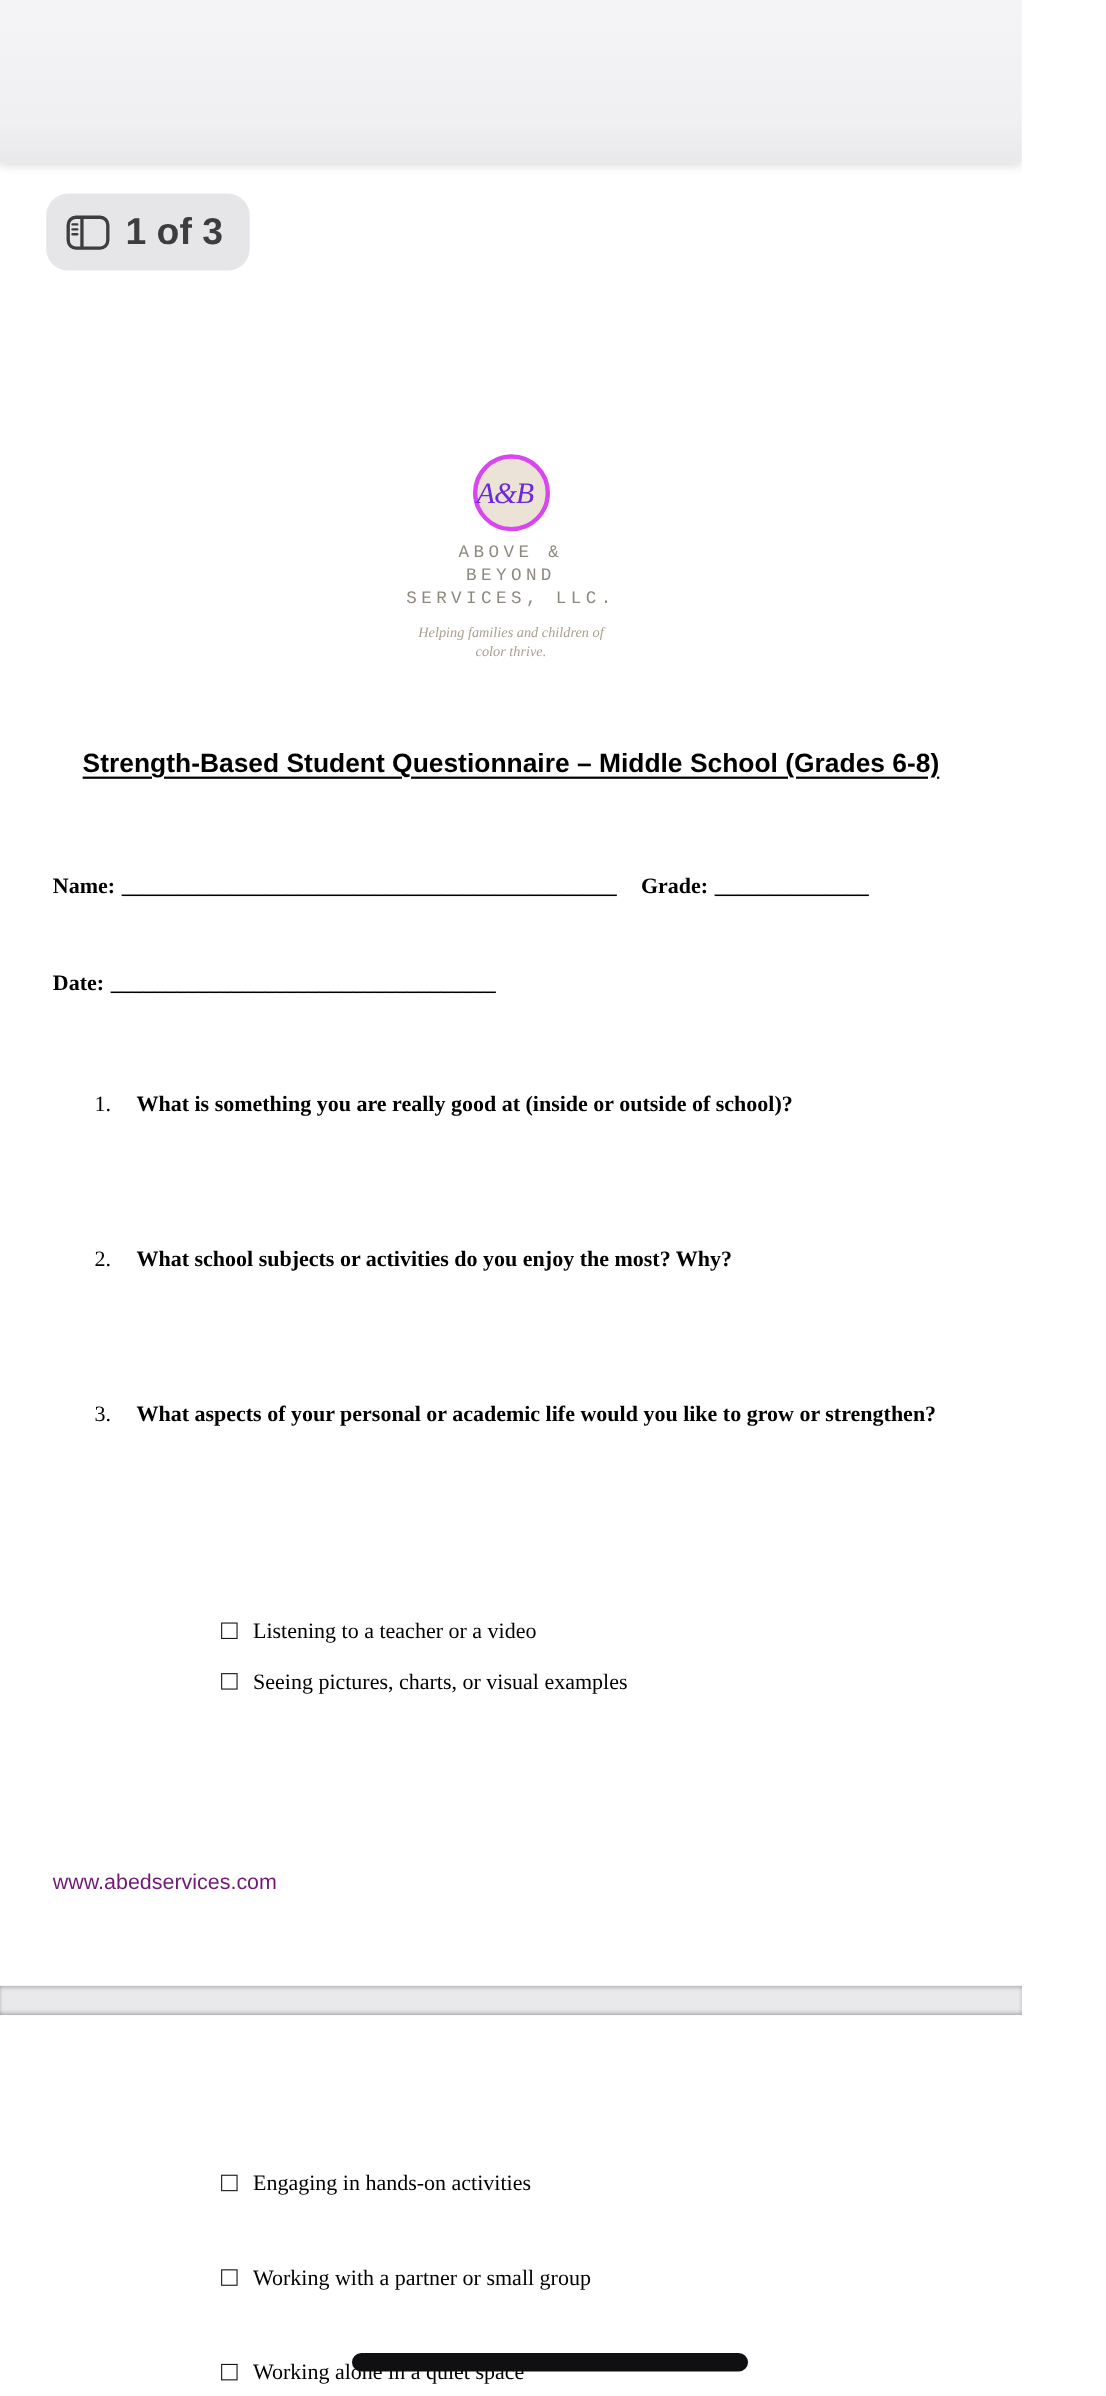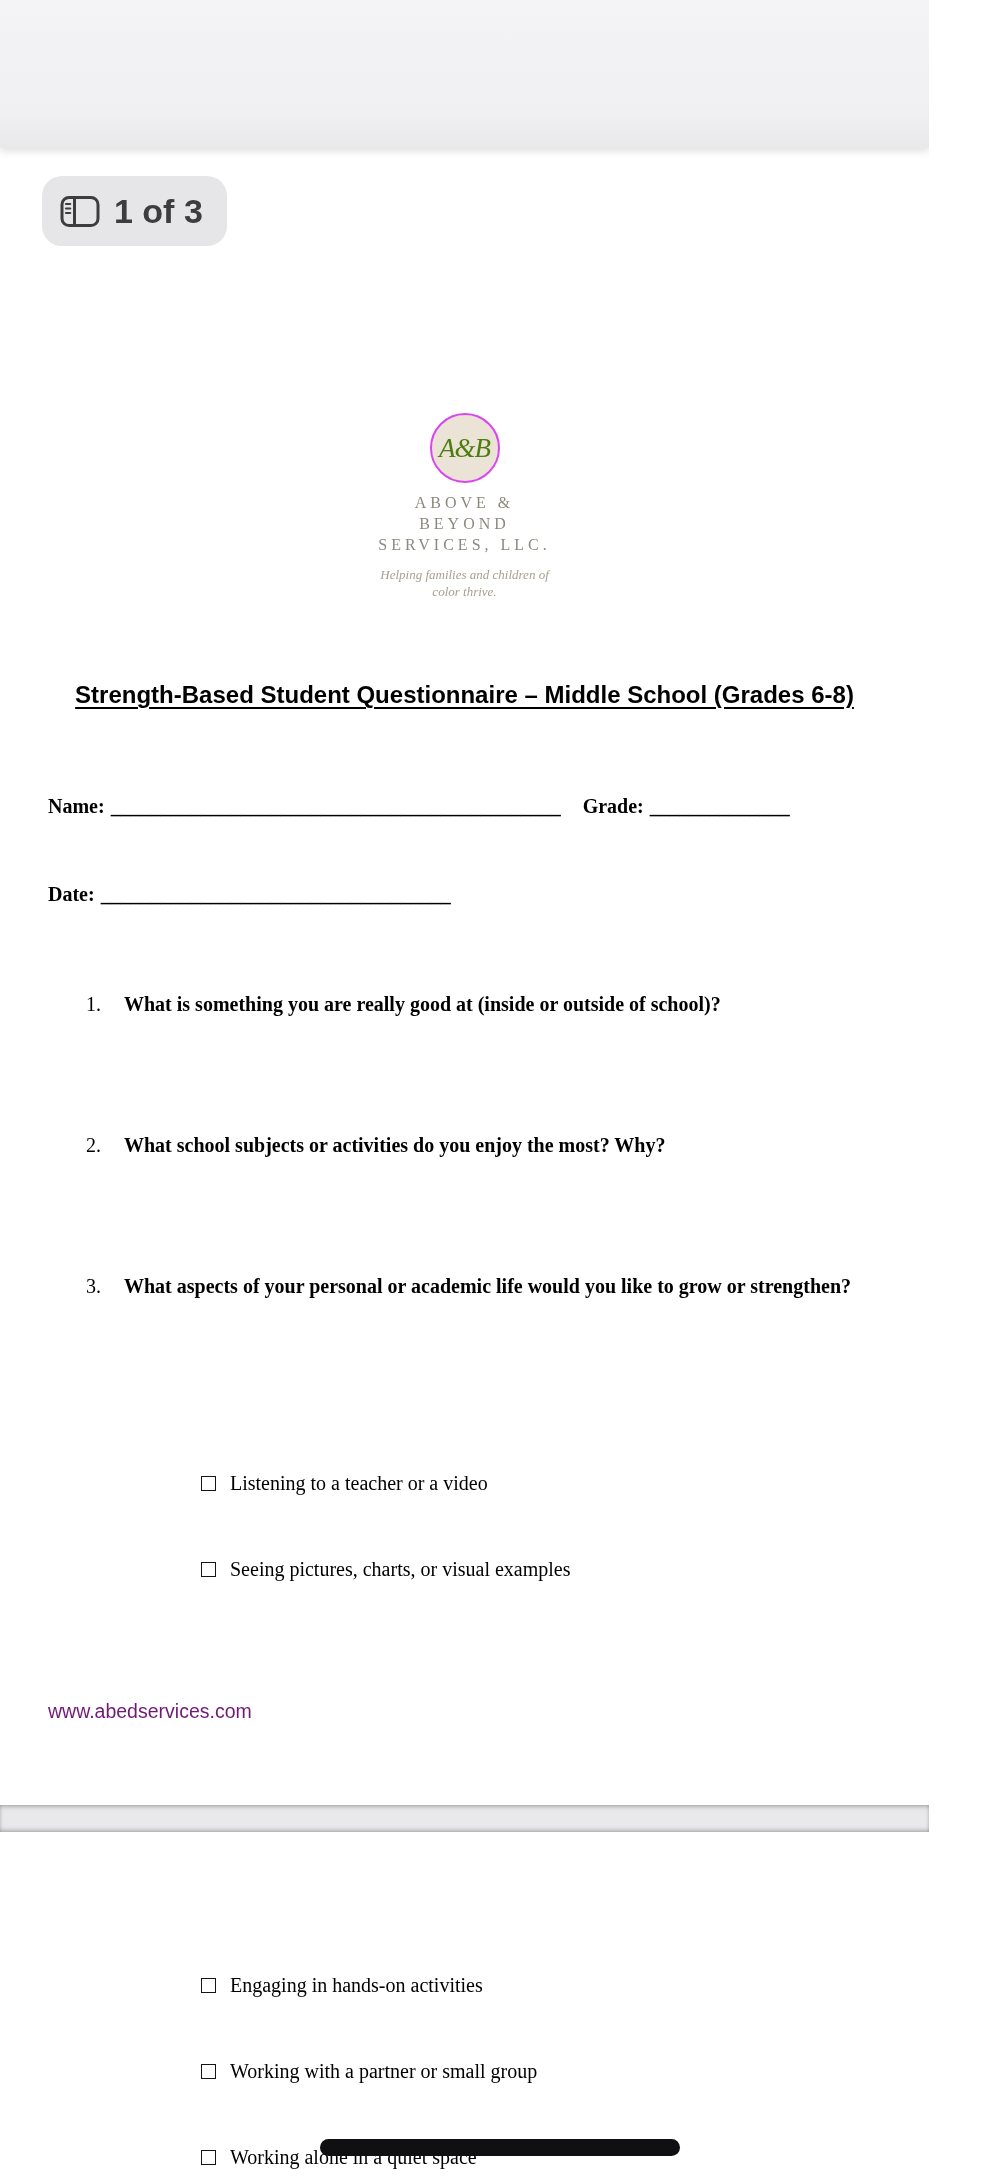--- a/index.html
+++ b/index.html
@@ -20,44 +20,44 @@
     display:flex; align-items:center; gap:14px; padding:0 24px 0 18px;
     background:#e6e6e8; border-radius:20px;
     font-family:"Liberation Sans","DejaVu Sans",sans-serif;
     font-size:34px; font-weight:600; color:#3d3d3f;
   }
   .page-badge svg { display:block; }
   
   .logo-block { position:absolute; top:413px; left:0; width:100%; text-align:center; z-index:2; }
   .monogram {
     width:70px; height:70px; margin:0 auto; border-radius:50%;
-    background:#eae3d6; border:2px solid #d946ef;
-    display:flex; align-items:center; justify-content:center;
-    font-style:italic; font-size:27px; color:#4d7c0f; letter-spacing:-1px;
+    background:#eae3d6; border:4px solid #d946ef;
+    display:flex; align-items:center; 
+    font-style:italic; font-size:27px; color:#6d28d9; letter-spacing:-1px;
   }
-  .org { margin-top:9px; font-size:16px; letter-spacing:4px; color:#8d897e; line-height:21px; }
+  .org { margin-top:9px; font-size:16px; letter-spacing:4px; color:#8d897e; line-height:21px;font-family:Liberation Mono, monospace; }
   .tagline { margin-top:11px; font-size:13px; font-style:italic; color:#a89f8e; line-height:17px; }
   
   .doc-title {
     position:absolute; top:681px; left:0; width:100%; text-align:center; z-index:2;
     font-family:"Liberation Sans","DejaVu Sans",sans-serif;
     font-size:24px; font-weight:bold;
     text-decoration:underline; text-underline-offset:4px; text-decoration-thickness:2px;
   }
   .field-row { position:absolute; left:48px; font-size:20px; font-weight:bold; white-space:nowrap; z-index:2; }
   .row-name  { top:795px; }
   .row-date  { top:883px; }
   .fline { margin-left:6px; font-weight:bold; }
   .grade-label { margin-left:22px; }
   .question { position:absolute; left:86px; font-size:20px; white-space:nowrap; z-index:2; }
   .qnum  { display:inline-block; width:38px; font-weight:normal; }
   .qtext { font-weight:bold; }
   .q1 { top:993px; } .q2 { top:1134px; } .q3 { top:1275px; } .q4 { top:1387px; }
   .check-row { position:absolute; left:201px; font-size:20px; white-space:nowrap; z-index:2; }
-  .cb1 { top:1472px; } .cb2 { top:1558px; }
+  .cb1 { top:1472px; } .cb2 { top:1518px; }
   .cb3 { top:1974px; } .cb4 { top:2060px; } .cb5 { top:2146px; }
   .cbx {
     display:inline-block; width:15px; height:15px;
     border:1.5px solid #141414; margin-right:14px; vertical-align:-1px;
   }
   .footer-link {
     position:absolute; left:48px; top:1700px; z-index:2;
     font-family:"Liberation Sans","DejaVu Sans",sans-serif; font-size:19.5px; color:#701a75;
   }
   

